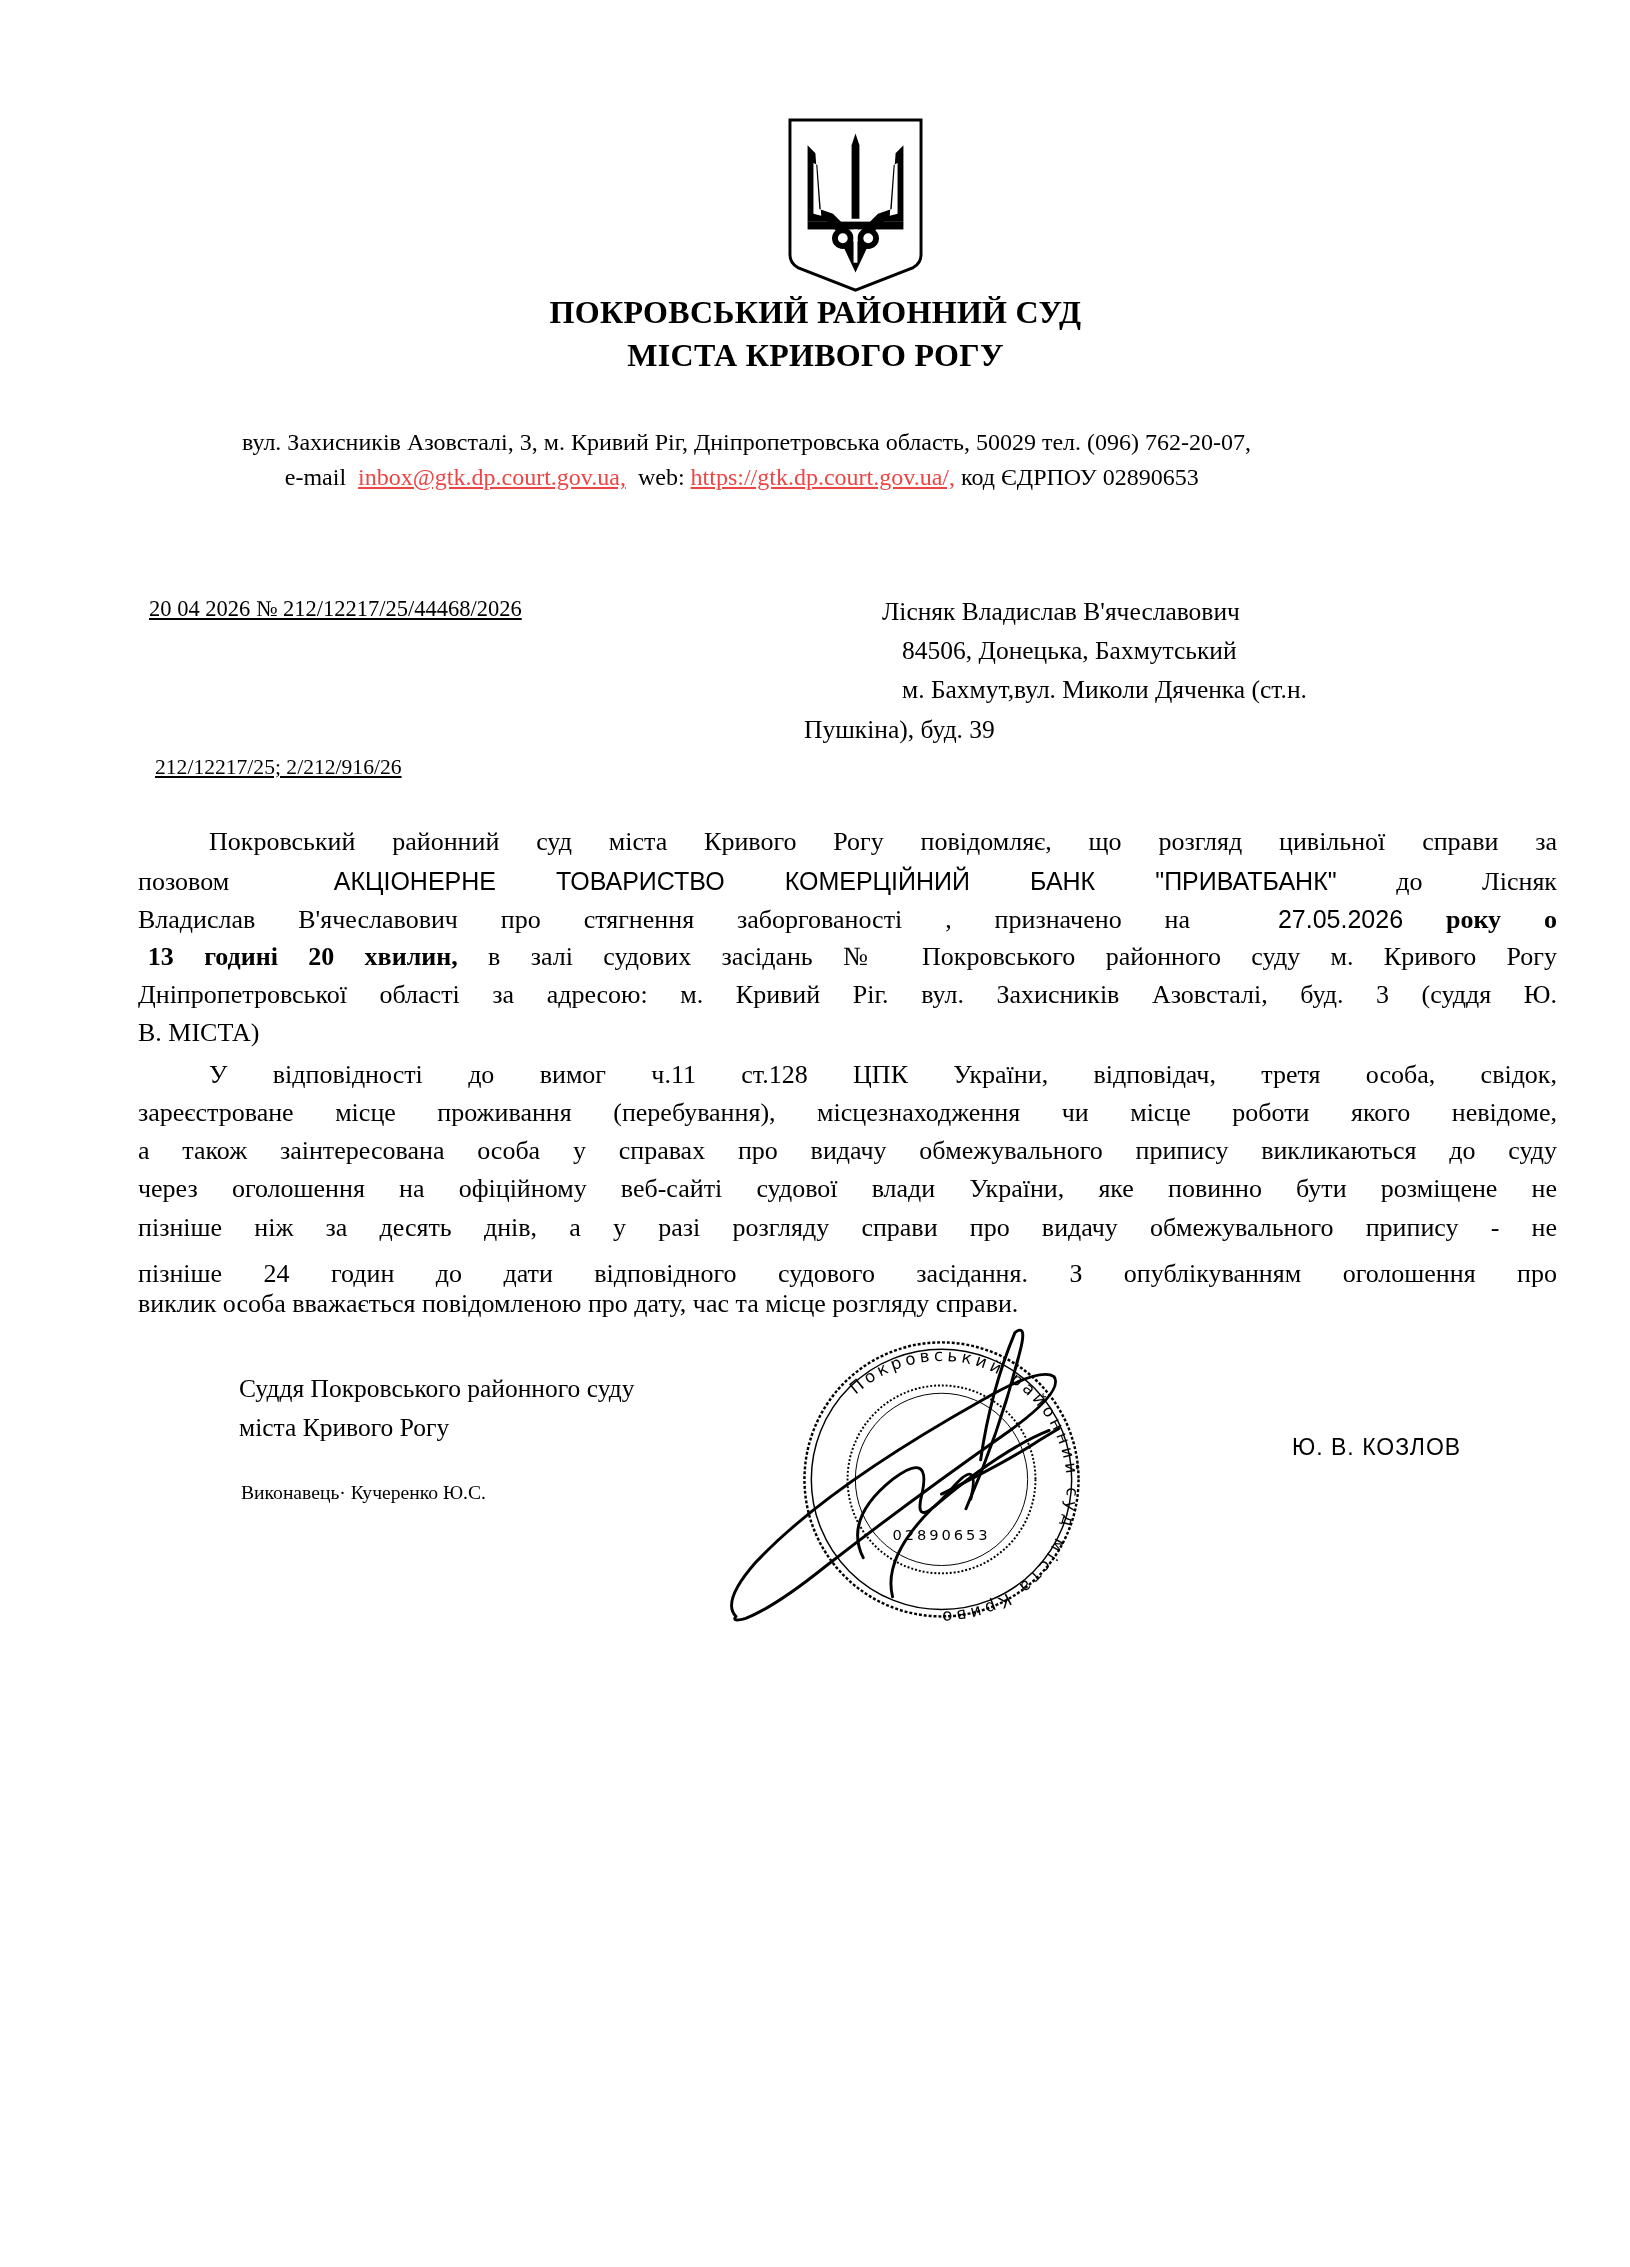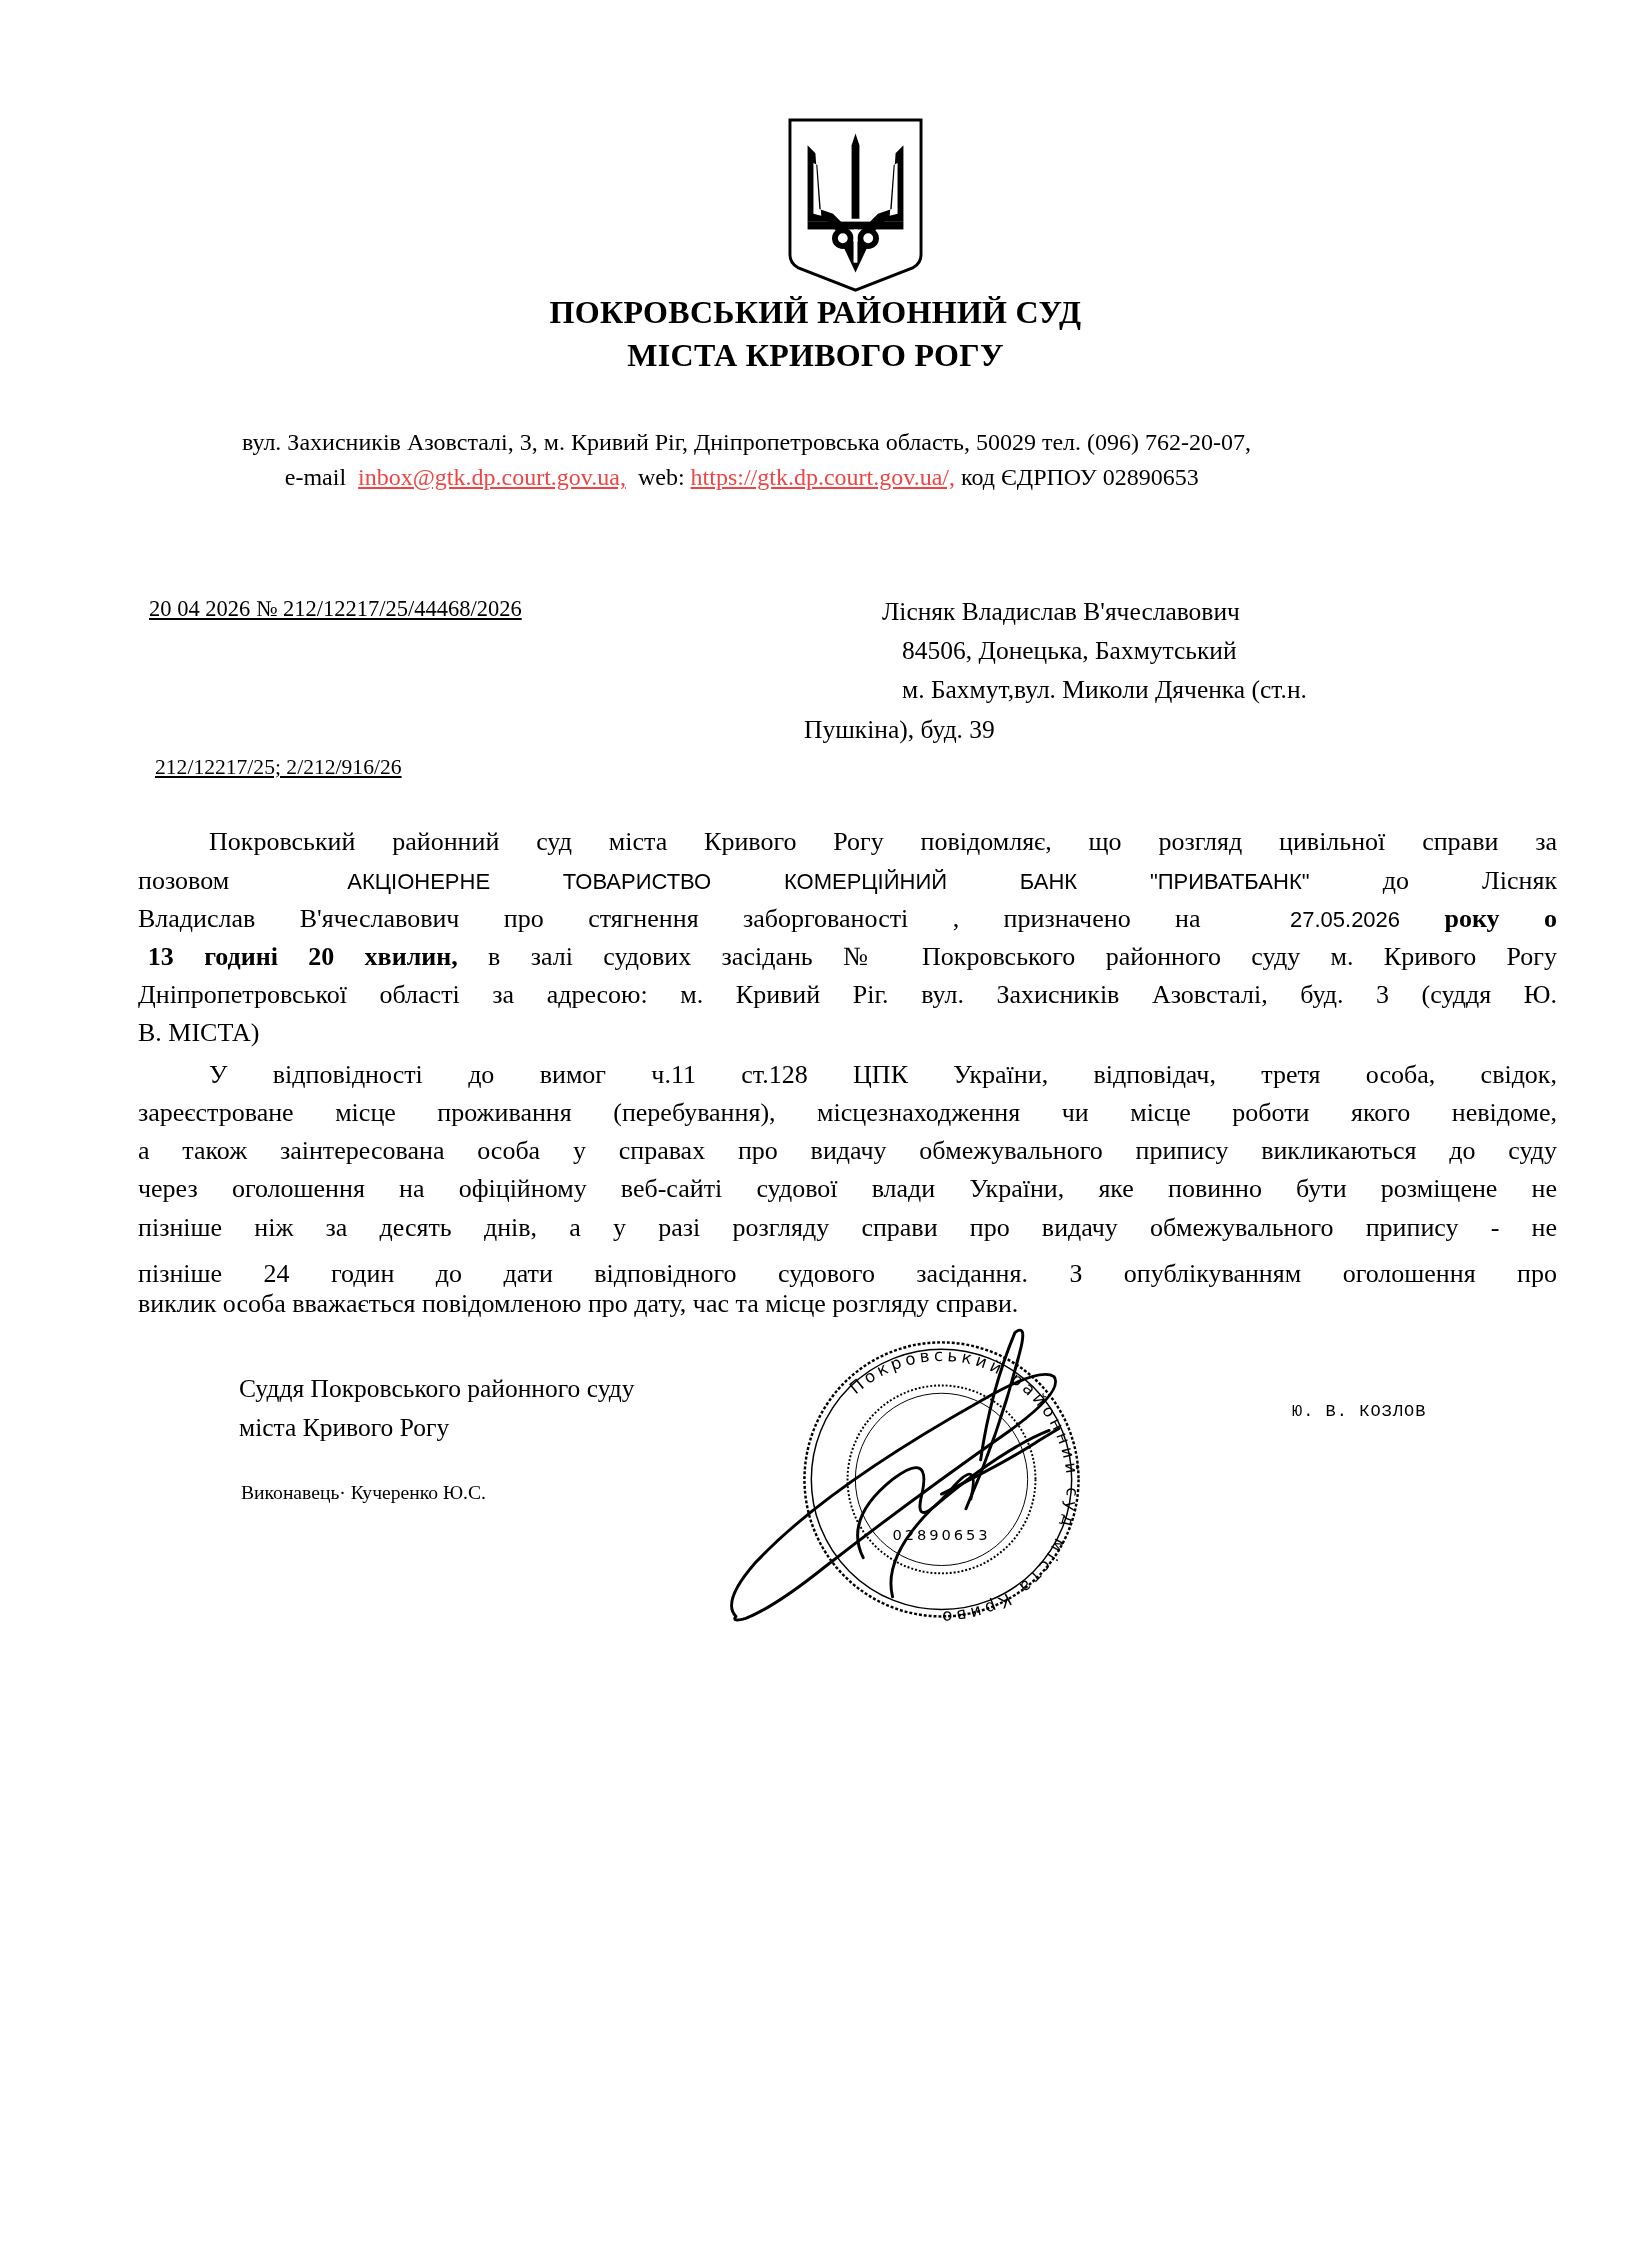--- a/index.html
+++ b/index.html
@@ -7,25 +7,25 @@
   .abs { position: absolute; white-space: nowrap; }
   .coat { position: absolute; left: 786px; top: 116px; width: 139px; height: 178px; }
   .title { position: absolute; left: 0; width: 1631px; text-align: center; font-weight: bold; font-size: 32px; line-height: 43px; letter-spacing: 0.3px; }
   .addr { position: absolute; left: 0; width: 1464px; text-align: center; font-size: 24px; line-height: 33px; }
   .addr a { color: #ef4444; text-decoration: underline; }
   .ref { position: absolute; left: 149px; top: 596px; font-size: 22.5px; text-decoration: underline; }
   .recip { font-size: 25.5px; line-height: 39px; }
   .cases { position: absolute; left: 155px; top: 755px; font-size: 21.6px; text-decoration: underline; }
   .body-line { position: absolute; left: 138px; width: 1419px; font-size: 26px; line-height: 38px; text-align: justify; text-align-last: justify; white-space: nowrap; }
   .body-line.last { text-align-last: left; }
-  .sans { font-family: "Liberation Sans", "DejaVu Sans", sans-serif; font-size: 22px; margin-left: 45px; }
+  .sans { font-family: "Liberation Sans", "DejaVu Sans", sans-serif; font-size: 25px; margin-left: 45px; }
   .b { font-weight: bold; }
   .sig { font-size: 25.5px; line-height: 39px; }
   .exec { font-size: 19.6px; }
-  .judge-name { font-family: Liberation Mono, monospace; font-size: 17px; letter-spacing: 1px; }
+  .judge-name { font-family: Liberation Sans, sans-serif; font-size: 23px; letter-spacing: 1px; margin-top: 32px; }
   .stamp { position: absolute; left: 716px; top: 1313px; width: 451px; height: 323px; }
 </style>
 </head>
 <body>
 
 <svg class="coat" viewBox="0 0 142 182">
   <path d="M4 4 L138 4 L138 142 Q138 150 130 155 L71 178 L12 155 Q4 150 4 142 Z" fill="none" stroke="#000" stroke-width="3"></path>
   <g fill="#000">
 
     <path d="M71 18 L75 30 L75 105 L67 105 L67 30 Z"></path>

